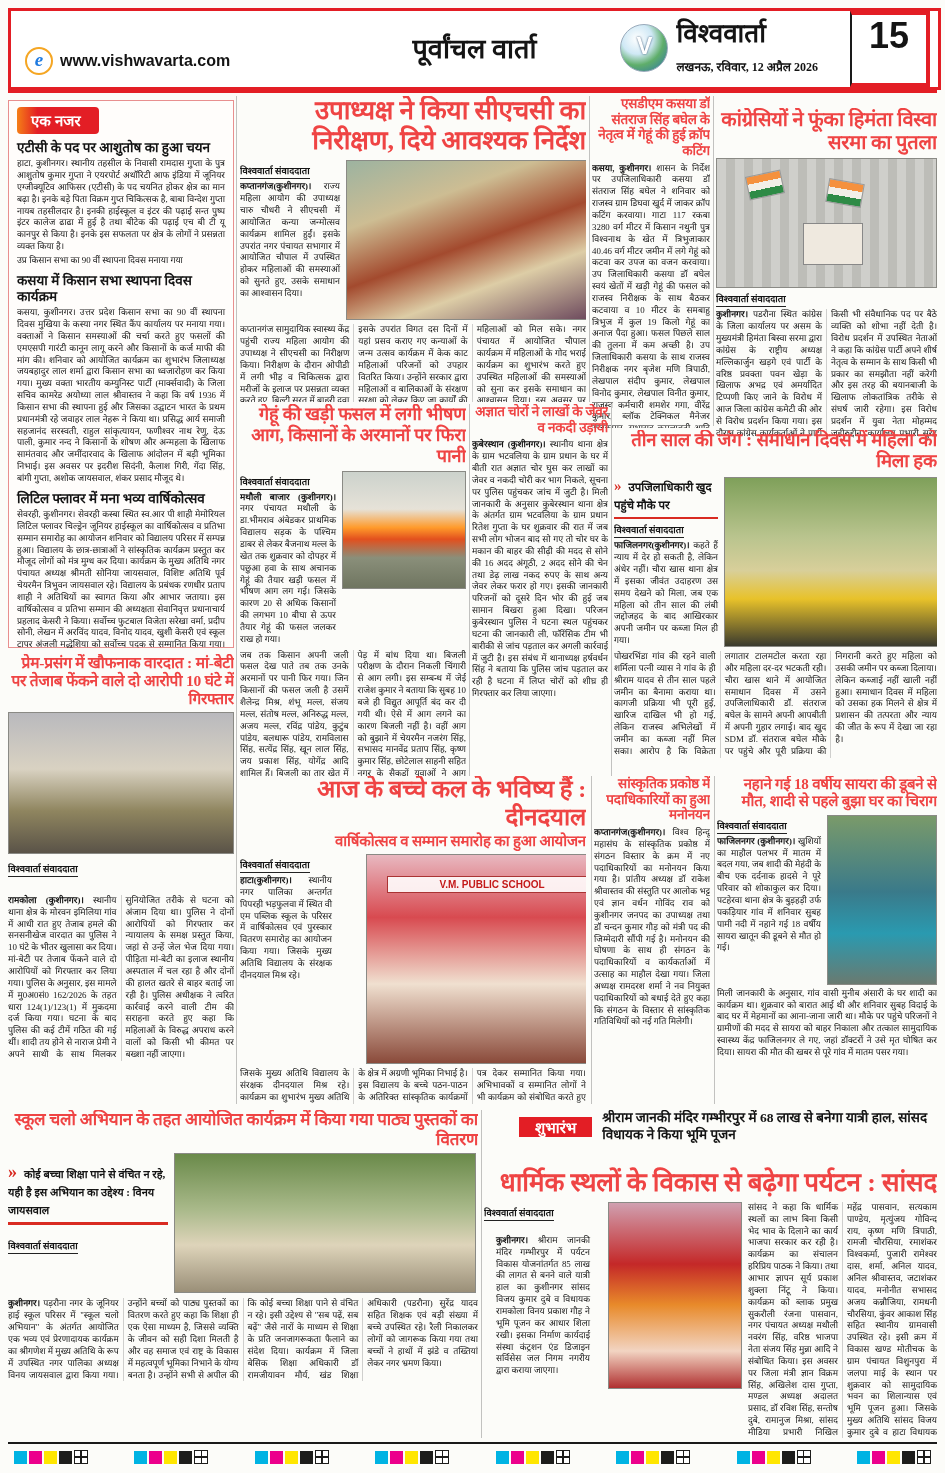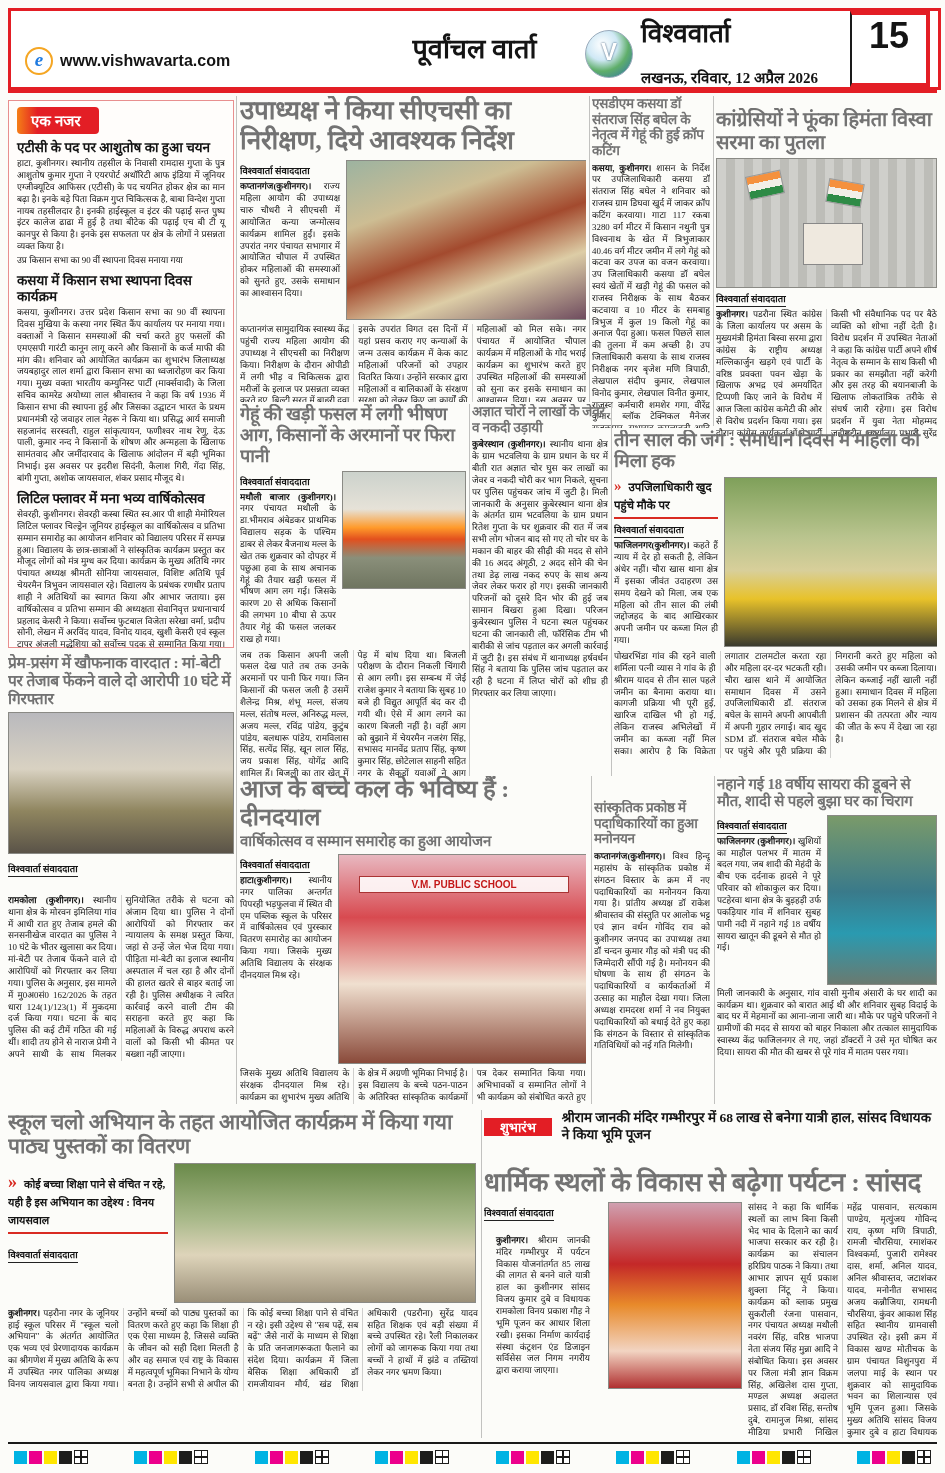--- a/index.html
+++ b/index.html
@@ -1,19 +1,19 @@
 <!DOCTYPE html>
 <html><head>
 <meta charset="utf-8">
 <style>
   html,body{margin:0;padding:0;background:#e9e9e6;}
   .page{position:relative;width:945px;height:1473px;background:#fcfcf9;font-family:"Liberation Serif",serif;color:#141414;margin:0 auto;overflow:hidden;}
   .region{position:absolute;overflow:hidden;}
   .vline{position:absolute;width:1px;background:#c2c2c0;}
-  .hd{font-weight:bold;text-align:left;line-height:1.16;margin:0 0 4px 0;color:#737373;letter-spacing:-0.2px;}
+  .hd{font-weight:bold;text-align:right;line-height:1.16;margin:0 0 4px 0;color:#ef4444;letter-spacing:-0.2px;}
   .byl{font-weight:bold;font-size:9.5px;border-bottom:1.5px solid #222;display:inline-block;padding-bottom:1px;margin-bottom:2px;}
   .dl{font-weight:bold;}
   .bt{font-size:8.9px;line-height:1.33;text-align:justify;}
   .c2{column-count:2;column-gap:9px;column-rule:1px solid #cfcfcd;}
   .c3{column-count:3;column-gap:9px;column-rule:1px solid #cfcfcd;}
   .c4{column-count:4;column-gap:9px;column-rule:1px solid #cfcfcd;}
   .ph{border:1px solid #8a8a85;background:#d8d8d4;position:relative;overflow:hidden;flex:none;}
   .ph-chc{background:linear-gradient(160deg,#9db3a0 0%,#cdbd93 28%,#a34a2e 52%,#ddcda6 72%,#6e4b5e 100%);}
   .ph-congress{background:repeating-linear-gradient(90deg,#cfcfcb 0 9px,#bdbdb8 9px 18px);}
   .ph-fire{background:linear-gradient(180deg,#ccd2cc 0%,#e6e2d8 32%,#ff9a2a 48%,#e2501e 58%,#8a8f7a 74%,#6f7560 100%);}
@@ -33,21 +33,21 @@
   
   .masthead{position:absolute;left:8px;top:8px;width:927px;height:76px;border:3px solid #e31e25;background:#fff;}
   .mh-rule{position:absolute;left:8px;top:88px;width:929px;height:5px;background:#e31e25;}
   .e-icon{display:inline-block;width:24px;height:24px;border-radius:50%;border:2px solid #f5a623;color:#1e7ae0;font-weight:bold;font-size:19px;line-height:22px;text-align:center;font-style:italic;vertical-align:middle;background:#fff;}
   .logo-globe{width:46px;height:46px;border-radius:50%;background:radial-gradient(circle at 35% 30%,#ffffff 0%,#cfe8f5 35%,#5fae6a 60%,#2a6fb0 100%);border:1px solid #9ab;position:relative;flex:none;}
   .logo-globe span{position:absolute;left:0;right:0;top:7px;text-align:center;color:#fff;font-weight:bold;font-size:24px;font-family:"Liberation Sans",sans-serif;text-shadow:0 0 2px #246;}
   .pageno-cell{position:absolute;right:8px;top:0;bottom:0;width:74px;border-left:2.5px solid #1a1a1a;display:flex;align-items:flex-start;justify-content:center;}
   .eknajar-box{border:1.5px solid #e88f8f;box-shadow:0 0 0 3px #fff,0 0 0 4px #f3c5c5;background:#fffdfb;padding:6px 8px;height:100%;box-sizing:border-box;}
   .eknajar-tab{display:inline-block;background:linear-gradient(90deg,#f57f17 0%,#e31e25 25%);color:#fff;font-weight:bold;font-size:15px;padding:3px 18px 4px 14px;border-radius:4px;font-family:"Liberation Sans",sans-serif;}
   .en-title{font-weight:bold;font-size:13.5px;margin:6px 0 2px 0;line-height:1.2;}
-  .kicker-box{background:#e31e25;color:#fff;font-weight:bold;font-size:13px;padding:0 16px;display:inline-block;font-family:"Liberation Sans",sans-serif;flex:none;}
+  .kicker-box{background:#e31e25;color:#fff;font-weight:bold;font-size:15px;padding:0 16px;display:inline-block;font-family:"Liberation Sans",sans-serif;flex:none;margin-left:35px;}
   .kicker-strap{font-weight:bold;font-size:13.5px;line-height:1.25;padding-left:10px;}
   .subhead-red{font-weight:bold;font-size:11.5px;line-height:1.3;}
   .hrule-black{position:absolute;left:8px;top:1442px;width:929px;height:2px;background:#1a1a1a;}
   .reg-row{position:absolute;left:14px;top:1450px;width:917px;display:flex;justify-content:space-between;align-items:center;}
   .rs{width:13px;height:13px;display:inline-block;margin-right:2px;}
   .rc{background:#00b3e3}.rm{background:#ec008c}.ry{background:#ffe600}.rk{background:#1d1d1b}
   .reg-grid{width:12px;height:12px;display:inline-block;border:1.5px solid #1d1d1b;position:relative;background:#fff;}
   .reg-grid::before{content:"";position:absolute;left:0;right:0;top:45%;height:1.5px;background:#1d1d1b;}
   .reg-grid::after{content:"";position:absolute;top:0;bottom:0;left:45%;width:1.5px;background:#1d1d1b;}
   .flexrow{display:flex;gap:6px;}
@@ -62,21 +62,21 @@
       <span class="e-icon">e</span>
       <span style="font-weight:bold;font-size:16px;font-family:'Liberation Sans',sans-serif;">www.vishwavarta.com</span>
     </div>
     <div style="position:absolute;left:0;right:0;top:18px;text-align:center;font-size:27px;font-weight:bold;">पूर्वांचल वार्ता</div>
     <div style="position:absolute;right:120px;top:10px;display:flex;align-items:center;gap:8px;">
       <span class="logo-globe">
         <span>V</span>
       </span>
       <span>
         <span style="display:block;font-weight:bold;font-size:26px;line-height:1;">विश्ववार्ता</span>
-        <span style="display:block;font-weight:bold;font-size:15px;margin-top:20px;">लखनऊ,   रविवार, 12 अप्रैल 2026</span>
+        <span style="display:block;font-weight:bold;font-size:12px;margin-top:11px;">लखनऊ,   रविवार, 12 अप्रैल 2026</span>
       </span>
     </div>
     <div class="pageno-cell" style="border-top:4px solid #e31e25;border-right:4px solid #e31e25;border-bottom:4px solid #e31e25;">
       <span style="font-weight:bold;font-size:36px;font-family:'Liberation Sans',sans-serif;">15</span>
     </div>
   </header>
   <div class="mh-rule"></div>
 
   <section class="region" style="left:8px;top:100px;width:226px;height:548px;">
     <div class="eknajar-box">
@@ -172,48 +172,48 @@
 
   <section class="region" style="left:240px;top:776px;width:346px;height:328px;">
     <h1 class="hd" style="font-size:24px;margin-bottom:1px;">आज के बच्चे कल के भविष्य हैं : दीनदयाल</h1>
     <h3 class="hd" style="font-size:15px;font-weight:bold;">वार्षिकोत्सव व सम्मान समारोह का हुआ आयोजन</h3>
     <div class="flexrow">
       <div style="width:92px;flex:none;">
         <span class="byl">विश्ववार्ता संवाददाता</span>
         <p class="bt" style="margin:0;"><b class="dl">हाटा(कुशीनगर)।</b>
           <span>स्थानीय नगर पालिका अन्तर्गत पिपरही भड़फुलवा में स्थित वी एम पब्लिक स्कूल के परिसर में वार्षिकोत्सव एवं पुरस्कार वितरण समारोह का आयोजन किया गया। जिसके मुख्य अतिथि विद्यालय के संरक्षक दीनदयाल मिश्र रहे।</span></p>
       </div>
-      <div class="ph ph-school" style="width:248px;height:208px;">
+      <div class="ph ph-school" style="width:248px;height:208px;margin-left:28px;">
         <span class="banner-strip">V.M. PUBLIC SCHOOL</span>
       </div>
     </div>
     <div class="bt c3" style="margin-top:4px;">जिसके मुख्य अतिथि विद्यालय के संरक्षक दीनदयाल मिश्र रहे। कार्यक्रम का शुभारंभ मुख्य अतिथि द्वारा दीप प्रज्वलित कर किया गया। इस विद्यालय ने पठन-पाठन के अतिरिक्त सम्मान, संस्कृति व शिक्षा के क्षेत्र में अग्रणी भूमिका निभाई है। इस विद्यालय के बच्चे पठन-पाठन के अतिरिक्त सांस्कृतिक कार्यक्रमों में भी आगे रहते हैं। कार्यक्रम में मुख्य अतिथि द्वारा विद्यालय के टॉपर्स बच्चों को मेडल व प्रशस्ति पत्र देकर सम्मानित किया गया। अभिभावकों व सम्मानित लोगों ने भी कार्यक्रम को संबोधित करते हुए विद्यालय के उज्ज्वल भविष्य की कामना की।</div>
   </section>
 
-  <section class="region" style="left:594px;top:800px;width:116px;height:328px;">
+  <section class="region" style="left:594px;top:776px;width:116px;height:328px;">
     <h3 class="hd" style="font-size:13.5px;">सांस्कृतिक प्रकोष्ठ में पदाधिकारियों का हुआ मनोनयन</h3>
     <p class="bt" style="margin:0;"><b class="dl">कप्तानगंज(कुशीनगर)।</b>
       <span>विश्व हिन्दू महासंघ के सांस्कृतिक प्रकोष्ठ में संगठन विस्तार के क्रम में नए पदाधिकारियों का मनोनयन किया गया है। प्रांतीय अध्यक्ष डॉ राकेश श्रीवास्तव की संस्तुति पर आलोक भट्ट एवं ज्ञान वर्धन गोविंद राव को कुशीनगर जनपद का उपाध्यक्ष तथा डॉ चन्दन कुमार गौड़ को मंत्री पद की जिम्मेदारी सौंपी गई है। मनोनयन की घोषणा के साथ ही संगठन के पदाधिकारियों व कार्यकर्ताओं में उत्साह का माहौल देखा गया। जिला अध्यक्ष रामदरश शर्मा ने नव नियुक्त पदाधिकारियों को बधाई देते हुए कहा कि संगठन के विस्तार से सांस्कृतिक गतिविधियों को नई गति मिलेगी।</span></p>
   </section>
 
   <section class="region" style="left:717px;top:776px;width:220px;height:328px;">
     <h3 class="hd" style="font-size:15px;">नहाने गई 18 वर्षीय सायरा की डूबने से मौत, शादी से पहले बुझा घर का चिराग</h3>
     <div class="flexrow">
       <div style="width:104px;flex:none;">
         <span class="byl">विश्ववार्ता संवाददाता</span>
         <p class="bt" style="margin:0;"><b class="dl">फाजिलनगर (कुशीनगर)।</b>
           <span>खुशियों का माहौल पलभर में मातम में बदल गया, जब शादी की मेहंदी के बीच एक दर्दनाक हादसे ने पूरे परिवार को शोकाकुल कर दिया। पटहेरवा थाना क्षेत्र के बुड़हड़ी उर्फ पकड़ियार गांव में शनिवार सुबह पामी नदी में नहाने गई 18 वर्षीय सायरा खातून की डूबने से मौत हो गई।</span></p>
       </div>
       <div class="ph ph-girl" style="width:108px;height:168px;"></div>
     </div>
     <div class="bt" style="margin-top:3px;">मिली जानकारी के अनुसार, गांव वासी मुनीब अंसारी के घर शादी का कार्यक्रम था। शुक्रवार को बारात आई थी और शनिवार सुबह विदाई के बाद घर में मेहमानों का आना-जाना जारी था। मौके पर पहुंचे परिजनों ने ग्रामीणों की मदद से सायरा को बाहर निकाला और तत्काल सामुदायिक स्वास्थ्य केंद्र फाजिलनगर ले गए, जहां डॉक्टरों ने उसे मृत घोषित कर दिया। सायरा की मौत की खबर से पूरे गांव में मातम पसर गया।</div>
   </section>
 
   <section class="region" style="left:8px;top:1110px;width:470px;height:328px;">
-    <h2 class="hd" style="font-size:21px;">स्कूल चलो अभियान के तहत आयोजित कार्यक्रम में किया गया पाठ्य पुस्तकों का वितरण</h2>
+    <h2 class="hd" style="font-size:17px;">स्कूल चलो अभियान के तहत आयोजित कार्यक्रम में किया गया पाठ्य पुस्तकों का वितरण</h2>
     <div class="flexrow">
       <div style="width:160px;flex:none;padding-top:10px;">
         <span class="quote-arrow" style="font-size:18px;">»</span>
         <span class="pullq">कोई बच्चा शिक्षा पाने से वंचित न रहे, यही है इस अभियान का उद्देश्य : विनय जायसवाल</span>
         <div class="red-rule"></div>
         <div style="margin-top:10px;"><span class="byl">विश्ववार्ता संवाददाता</span></div>
       </div>
       <div class="ph ph-rally" style="width:300px;height:138px;"></div>
     </div>
     <div class="bt c4" style="margin-top:5px;"><b class="dl">कुशीनगर।</b>

